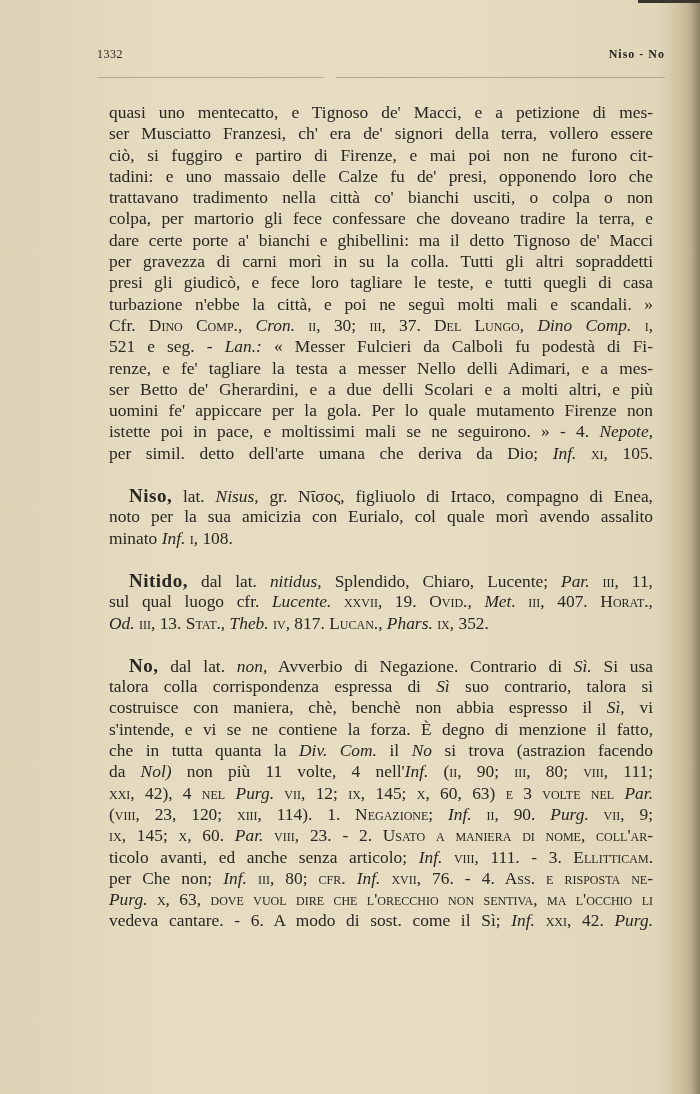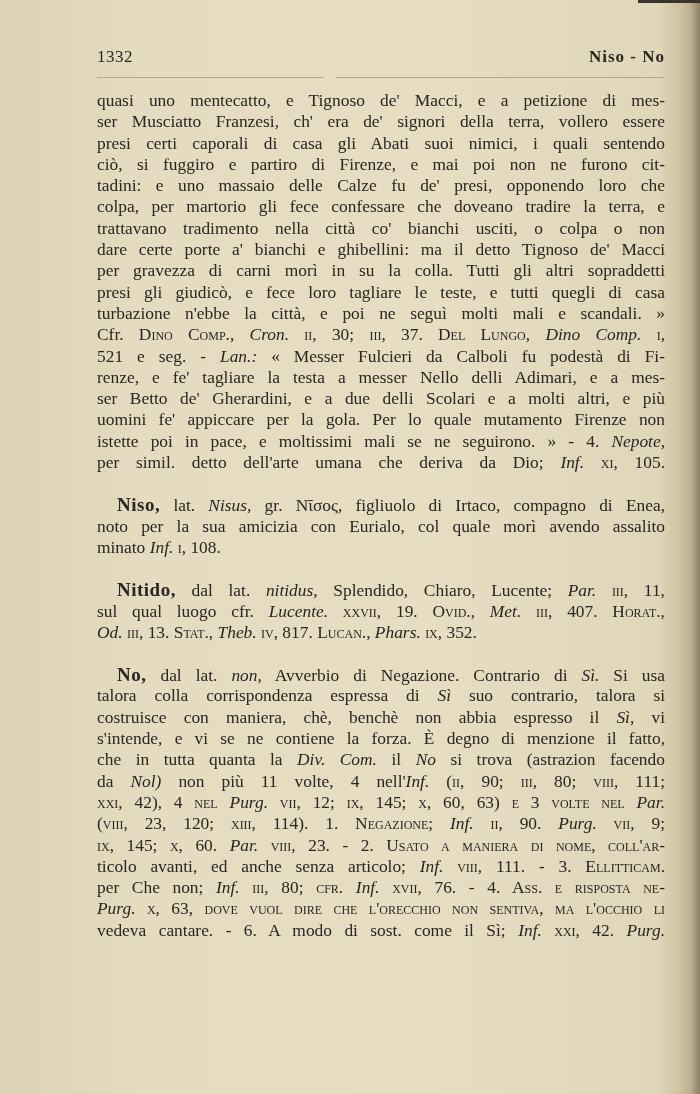--- a/index.html
+++ b/index.html
@@ -15,34 +15,34 @@
   }
   .right-shadow {
     position: absolute; right: 0; top: 0; width: 10px; height: 1094px;
     background: linear-gradient(to right, rgba(0,0,0,0) 0%, rgba(60,50,30,0.25) 100%);
   }
   .page {
     position: absolute; left: 97px; top: 47px; width: 568px;
   }
   .running-head {
     position: relative; height: 24px;
-    font-family: "Liberation Serif", serif; font-size: 17px;
+    font-family: "Liberation Serif", serif; font-size: 12px;
   }
   .page-number { position: absolute; left: 0; top: 0; letter-spacing: 0.5px; }
   .head-title { position: absolute; left: 0; right: 0; top: 0; text-align: right; font-weight: bold; letter-spacing: 1px; }
   .head-rule {
     position: absolute; left: 0; right: 0; top: 30px; height: 1px;
     background: linear-gradient(to right, #b4a98d 0%, #b4a98d 40%, transparent 40%, transparent 42%, #b4a98d 42%, #b4a98d 100%);
   }
   .body-text {
     position: absolute; left: 0; top: 43px; width: 568px;
     font-family: "Liberation Serif", serif; font-size: 17.4px; line-height: 21.3px;
     text-align: justify;
   }
-  .para { margin: 0; }
+  .para { margin: 12px; }
   .hw { font-weight: bold; font-size: 19px; letter-spacing: 0.5px; }
   .sc { font-variant: small-caps; }
   i { font-style: italic; }
   .line { display: block; text-align: justify; text-align-last: justify; white-space: nowrap; height: 21.3px; overflow: visible; }
   .line.last { text-align-last: left; }
 </style>
 </head>
 <body>
 
 <div class="top-edge"></div>
@@ -53,25 +53,24 @@
     <span class="page-number">1332</span>
     <span class="head-title">Niso - No</span>
     <div class="head-rule"></div>
   </div>
 
   <div class="body-text">
 
     <div class="para">
       <span class="line">quasi uno mentecatto, e Tignoso de' Macci, e a petizione di mes-</span>
       <span class="line">ser Musciatto Franzesi, ch' era de' signori della terra, vollero essere</span>
-      <span class="line">presi certi caporali di casa gli Abati suoi nimici, i quali sentendo</span>
       <span class="line">ciò, si fuggiro e partiro di Firenze, e mai poi non ne furono cit-</span>
       <span class="line">tadini: e uno massaio delle Calze fu de' presi, opponendo loro che</span>
+      <span class="line">trattavano tradimento nella città co' bianchi usciti, o colpa o non</span>
       <span class="line">colpa, per martorio gli fece confessare che doveano tradire la terra, e</span>
-      <span class="line">trattavano tradimento nella città co' bianchi usciti, o colpa o non</span>
       <span class="line">dare certe porte a' bianchi e ghibellini: ma il detto Tignoso de' Macci</span>
       <span class="line">per gravezza di carni morì in su la colla. Tutti gli altri sopraddetti</span>
       <span class="line">presi gli giudicò, e fece loro tagliare le teste, e tutti quegli di casa</span>
       <span class="line">turbazione n'ebbe la città, e poi ne seguì molti mali e scandali. »</span>
       <span class="line"><span>Cfr.</span> <span class="sc">Dino Comp.</span>, <i>Cron.</i> <span class="sc">ii, 30; iii, 37.</span> <span class="sc">Del Lungo</span>, <i>Dino Comp.</i> <span class="sc">i,</span></span>
       <span class="line"><span>521 e seg. -</span> <i>Lan.:</i> <span>« Messer Fulcieri da Calboli fu podestà di Fi-</span></span>
       <span class="line">renze, e fe' tagliare la testa a messer Nello delli Adimari, e a mes-</span>
       <span class="line">ser Betto de' Gherardini, e a due delli Scolari e a molti altri, e più</span>
       <span class="line">uomini fe' appiccare per la gola. Per lo quale mutamento Firenze non</span>
       <span class="line"><span>istette poi in pace, e moltissimi mali se ne seguirono. » - 4.</span> <i>Nepote,</i></span>

